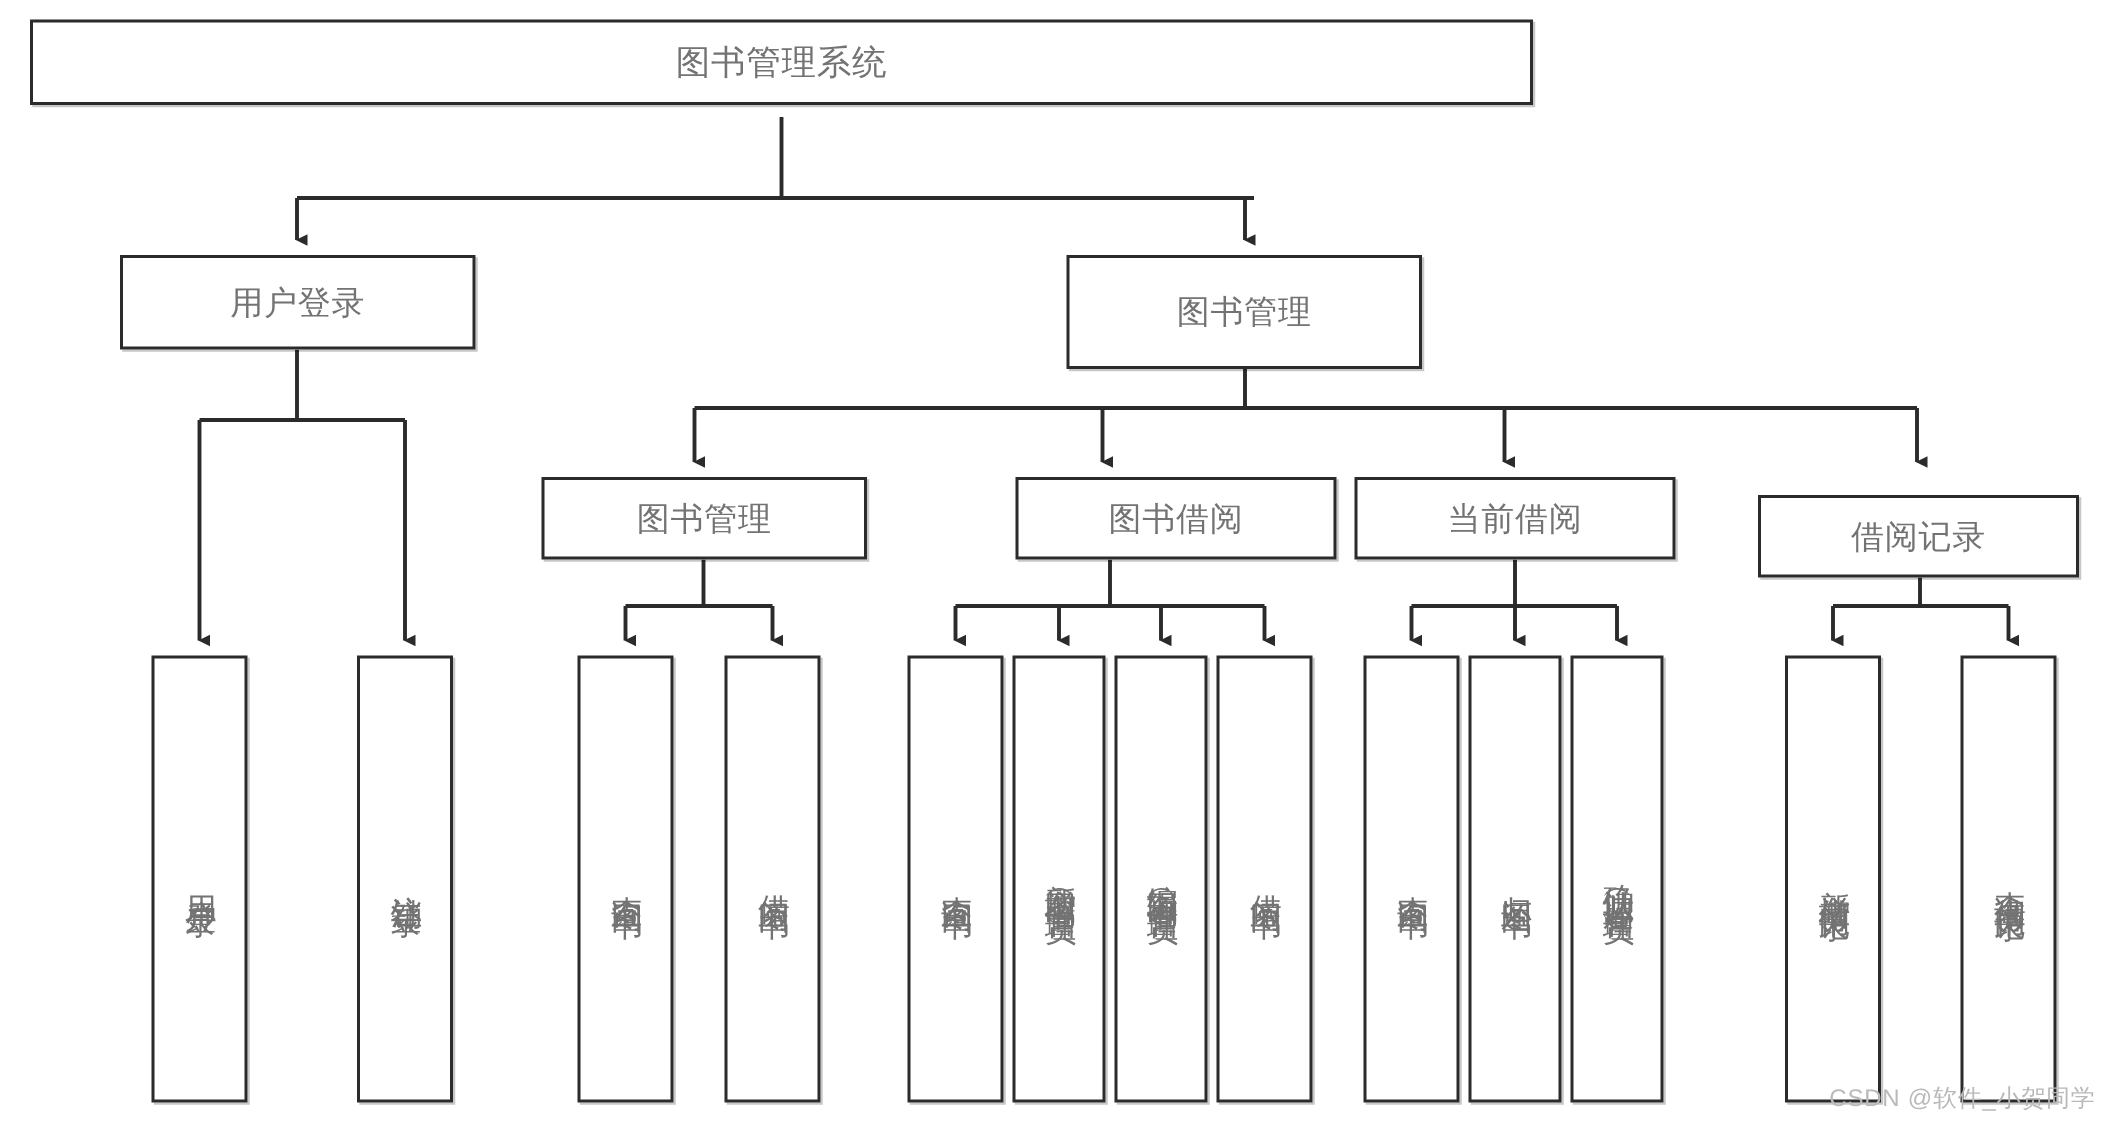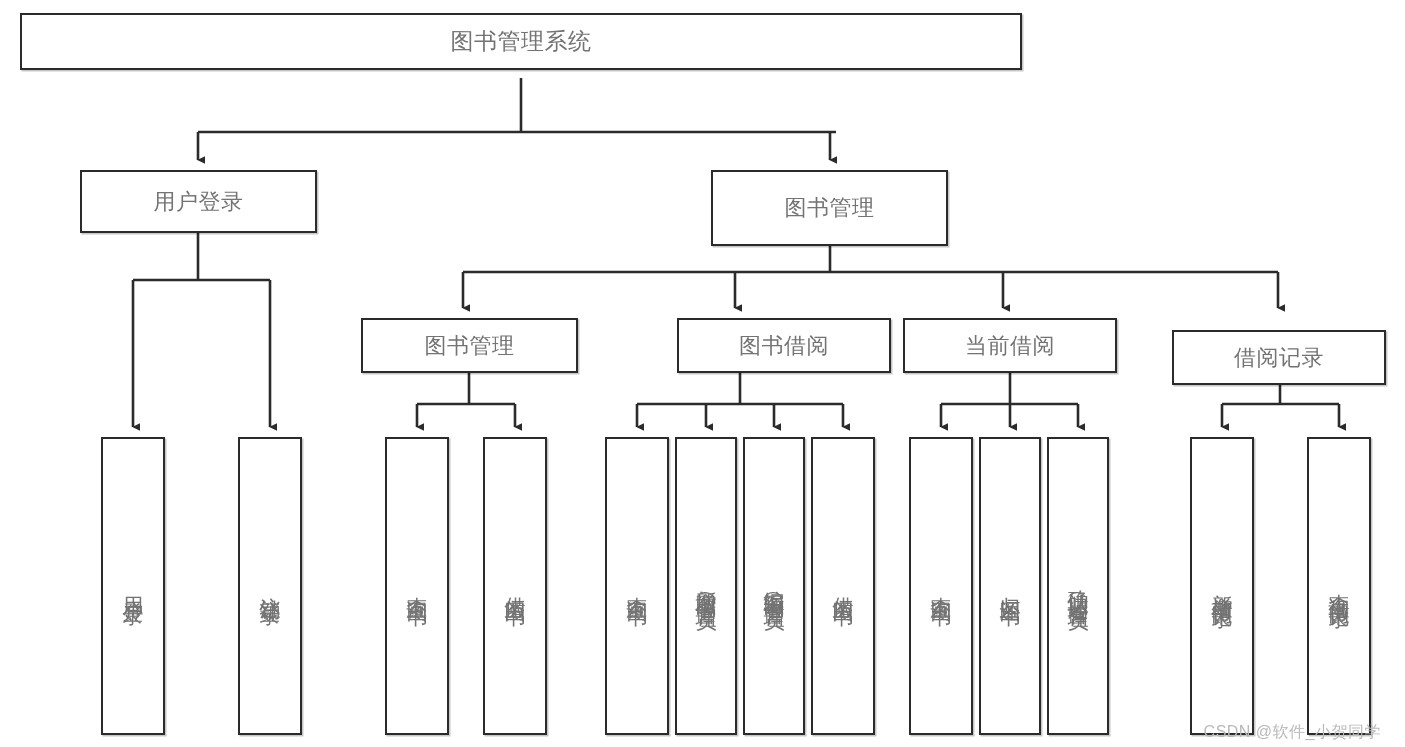--- a/index.html
+++ b/index.html
@@ -58,21 +58,21 @@
   .node.vert .label {
     writing-mode: vertical-rl;
     text-orientation: upright;
     font-size: 21px;
     letter-spacing: 3px;
     line-height: 1.05;
     white-space: nowrap;
   }
   .watermark {
     position: absolute;
-    right: 24px;
+    right: 8px;
     bottom: 4px;
     font-size: 16px;
     color: #b9b9b9;
     letter-spacing: 0.5px;
     user-select: none;
   }
 </style>
 </head>
 <body>
 

